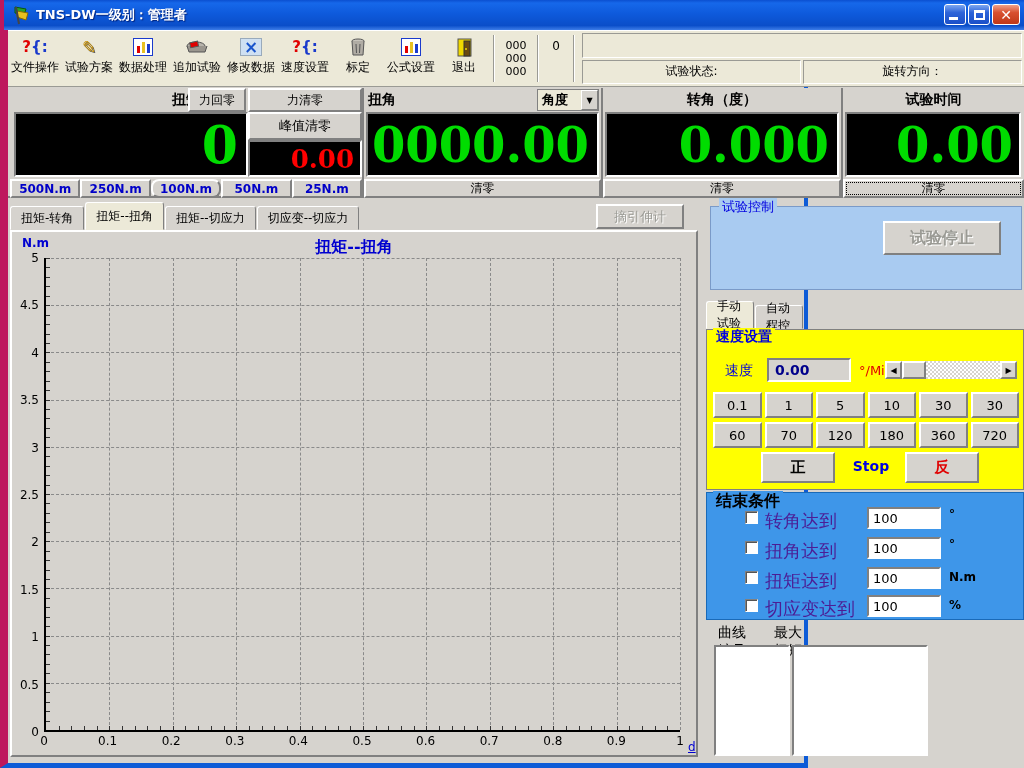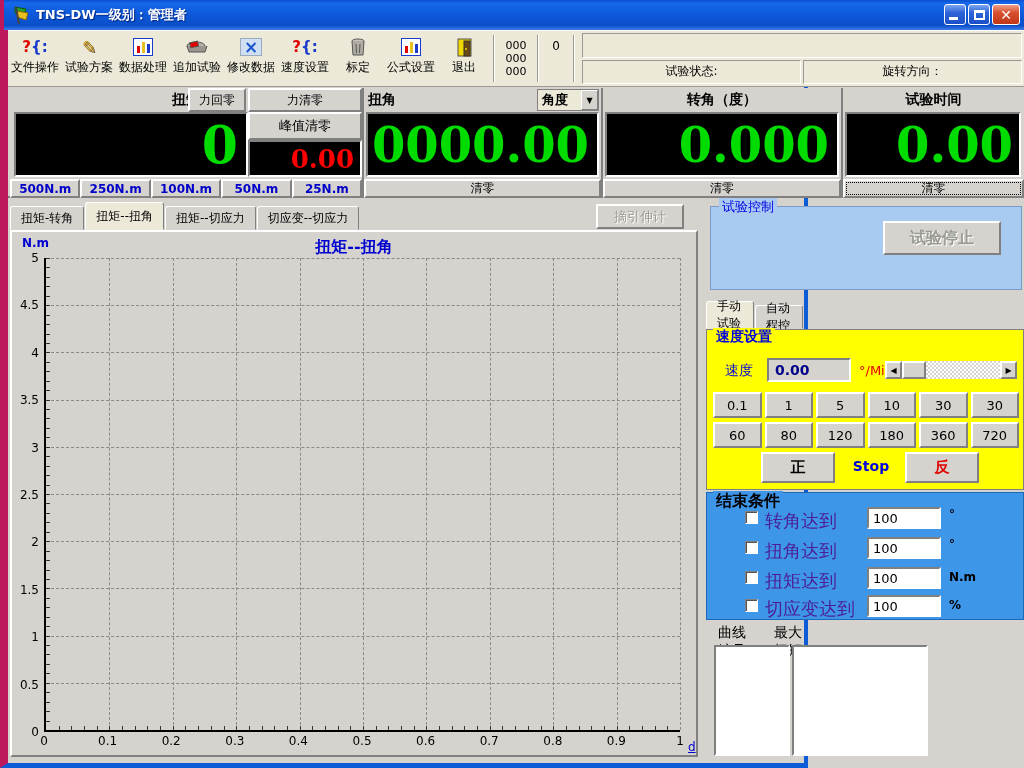--- a/index.html
+++ b/index.html
@@ -234,21 +234,21 @@
     <div class="dcol" style="left:2px; width:354px;">
       <div class="dhead center">扭矩</div>
       <div class="btn" style="position:absolute; right:116px; top:0; width:58px; height:24px;">力回零</div>
       <div class="btn" style="position:absolute; right:0; top:0; width:114px; height:24px;">力清零</div>
       <div class="blackdisp" style="left:4px; top:24px; width:234px; height:65px; font-size:52px; padding-right:8px;">0</div>
       <div class="btn" style="position:absolute; right:0; top:24px; width:114px; height:28px; font-size:13px;">峰值清零</div>
       <div class="blackdisp" style="right:0; left:auto; top:52px; width:114px; height:37px; font-size:26px; color:#FF0000; padding-right:6px; position:absolute;">0.00</div>
       <div style="position:absolute; left:0; top:91px; width:100%; height:19px; display:flex;">
         <div class="btn rangebtn" style="flex:1; height:19px;">500N.m</div>
         <div class="btn rangebtn" style="flex:1; height:19px;">250N.m</div>
-        <div class="btn rangebtn" style="flex:1; height:19px;">100N.m</div>
+        <div class="btn rangebtn" style="flex:1; height:19px;border-radius:8px;">100N.m</div>
         <div class="btn rangebtn" style="flex:1; height:19px;">50N.m</div>
         <div class="btn rangebtn" style="flex:1; height:19px;">25N.m</div>
       </div>
     </div>
 
     <div class="dcol" style="left:356px; width:239px;">
       <div class="dhead" style="padding-left:4px;">扭角</div>
       <div class="combo">
         <span class="cval">角度</span>
         <span class="carrow">▼</span>
@@ -456,21 +456,21 @@
     <div class="spdrow" style="top:62px;">
       <div class="btn">0.1</div>
       <div class="btn">1</div>
       <div class="btn">5</div>
       <div class="btn">10</div>
       <div class="btn">30</div>
       <div class="btn">30</div>
     </div>
     <div class="spdrow" style="top:92px;">
       <div class="btn">60</div>
-      <div class="btn">80</div>
+      <div class="btn">70</div>
       <div class="btn">120</div>
       <div class="btn">180</div>
       <div class="btn">360</div>
       <div class="btn">720</div>
     </div>
     <div class="btn fwd">正</div>
     <div class="stoplab">Stop</div>
     <div class="btn rev">反</div>
   </div>
 

